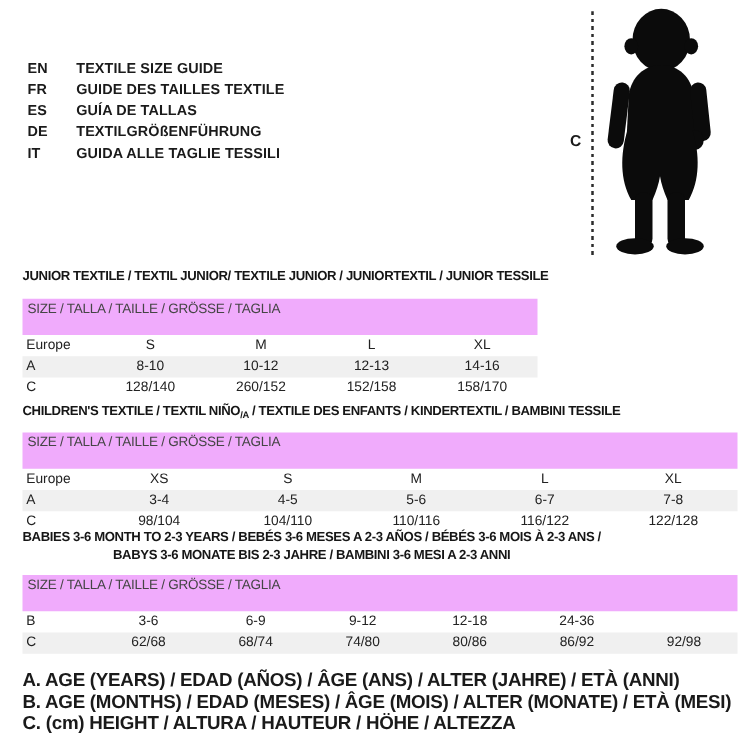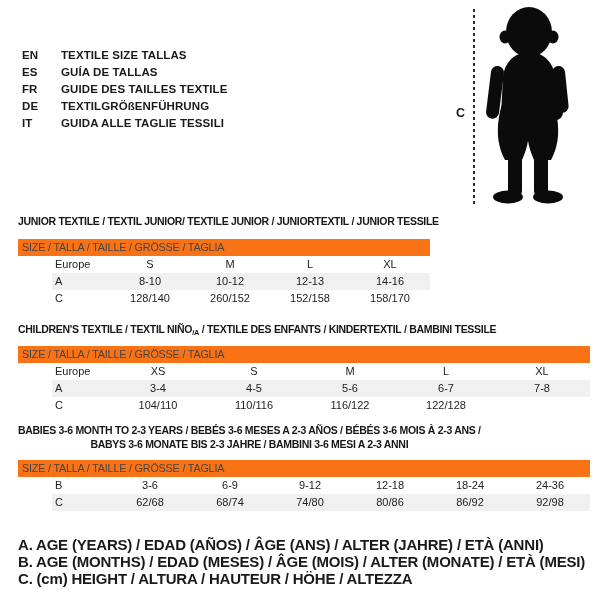--- a/index.html
+++ b/index.html
@@ -30,51 +30,51 @@
   .t2-title { top:323px; }
   .t3-title { top:423px; line-height:14px; }
   .tbl-title sub { font-size:7.5px; vertical-align:baseline; position:relative; top:2px; }
 
   
   .size-table { position:absolute; left:18px; font-size:11px; }
   .size-table.t1 { top:239px; width:412px; }
   .size-table.t2 { top:346px; width:572px; }
   .size-table.t3 { top:460px; width:572px; }
   .size-bar {
-    height:17px; line-height:17px; background:#f97316; color:#454545;
+    height:29px; line-height:17px; background:#f0abfc; color:#454545;
     padding-left:4px; font-size:10.8px; letter-spacing:-0.2px;
   }
-  .trow { display:grid; height:17px; line-height:17px;margin-left:34px; }
+  .trow { display:grid; height:17px; line-height:17px; }
   .t1 .trow { grid-template-columns:58px repeat(4,1fr); }
   .t2 .trow { grid-template-columns:58px repeat(5,1fr); }
   .t3 .trow { grid-template-columns:58px repeat(6,1fr); }
   .trow.stripe { background:#f0f0f0; }
   .cell { text-align:center; color:#222222; }
   .cell.rlabel { text-align:left; padding-left:3px; }
 
   
   .footnotes { position:absolute; left:18px; top:536px; font-weight:bold; font-size:15px; line-height:17px; letter-spacing:-0.2px; }
 </style>
 </head>
 <body>
 
 <div class="page">
 
   <div class="lang-block">
     <div class="lang-row">
       <span class="lang-code">EN</span>
-      <span class="lang-label">TEXTILE SIZE TALLAS</span>
+      <span class="lang-label">TEXTILE SIZE GUIDE</span>
+    </div>
+    <div class="lang-row">
+      <span class="lang-code">FR</span>
+      <span class="lang-label">GUIDE DES TAILLES TEXTILE</span>
     </div>
     <div class="lang-row">
       <span class="lang-code">ES</span>
       <span class="lang-label">GUÍA DE TALLAS</span>
-    </div>
-    <div class="lang-row">
-      <span class="lang-code">FR</span>
-      <span class="lang-label">GUIDE DES TAILLES TEXTILE</span>
     </div>
     <div class="lang-row">
       <span class="lang-code">DE</span>
       <span class="lang-label">TEXTILGRÖßENFÜHRUNG</span>
     </div>
     <div class="lang-row">
       <span class="lang-code">IT</span>
       <span class="lang-label">GUIDA ALLE TAGLIE TESSILI</span>
     </div>
   </div>
@@ -138,40 +138,40 @@
     <div class="trow stripe">
       <div class="cell rlabel">A</div>
       <div class="cell">3-4</div>
       <div class="cell">4-5</div>
       <div class="cell">5-6</div>
       <div class="cell">6-7</div>
       <div class="cell">7-8</div>
     </div>
     <div class="trow">
       <div class="cell rlabel">C</div>
+      <div class="cell">98/104</div>
       <div class="cell">104/110</div>
       <div class="cell">110/116</div>
       <div class="cell">116/122</div>
       <div class="cell">122/128</div>
     </div>
   </section>
 
   <div class="tbl-title t3-title">
     <div>BABIES 3-6 MONTH TO 2-3 YEARS / BEBÉS 3-6 MESES A 2-3 AÑOS / BÉBÉS 3-6 MOIS À 2-3 ANS /</div>
     <div>BABYS 3-6 MONATE BIS 2-3 JAHRE / BAMBINI 3-6 MESI A 2-3 ANNI</div>
   </div>
   <section class="size-table t3">
     <div class="size-bar">SIZE / TALLA / TAILLE / GRÖSSE / TAGLIA</div>
     <div class="trow">
       <div class="cell rlabel">B</div>
       <div class="cell">3-6</div>
       <div class="cell">6-9</div>
       <div class="cell">9-12</div>
       <div class="cell">12-18</div>
-      <div class="cell">18-24</div>
       <div class="cell">24-36</div>
     </div>
     <div class="trow stripe">
       <div class="cell rlabel">C</div>
       <div class="cell">62/68</div>
       <div class="cell">68/74</div>
       <div class="cell">74/80</div>
       <div class="cell">80/86</div>
       <div class="cell">86/92</div>
       <div class="cell">92/98</div>

